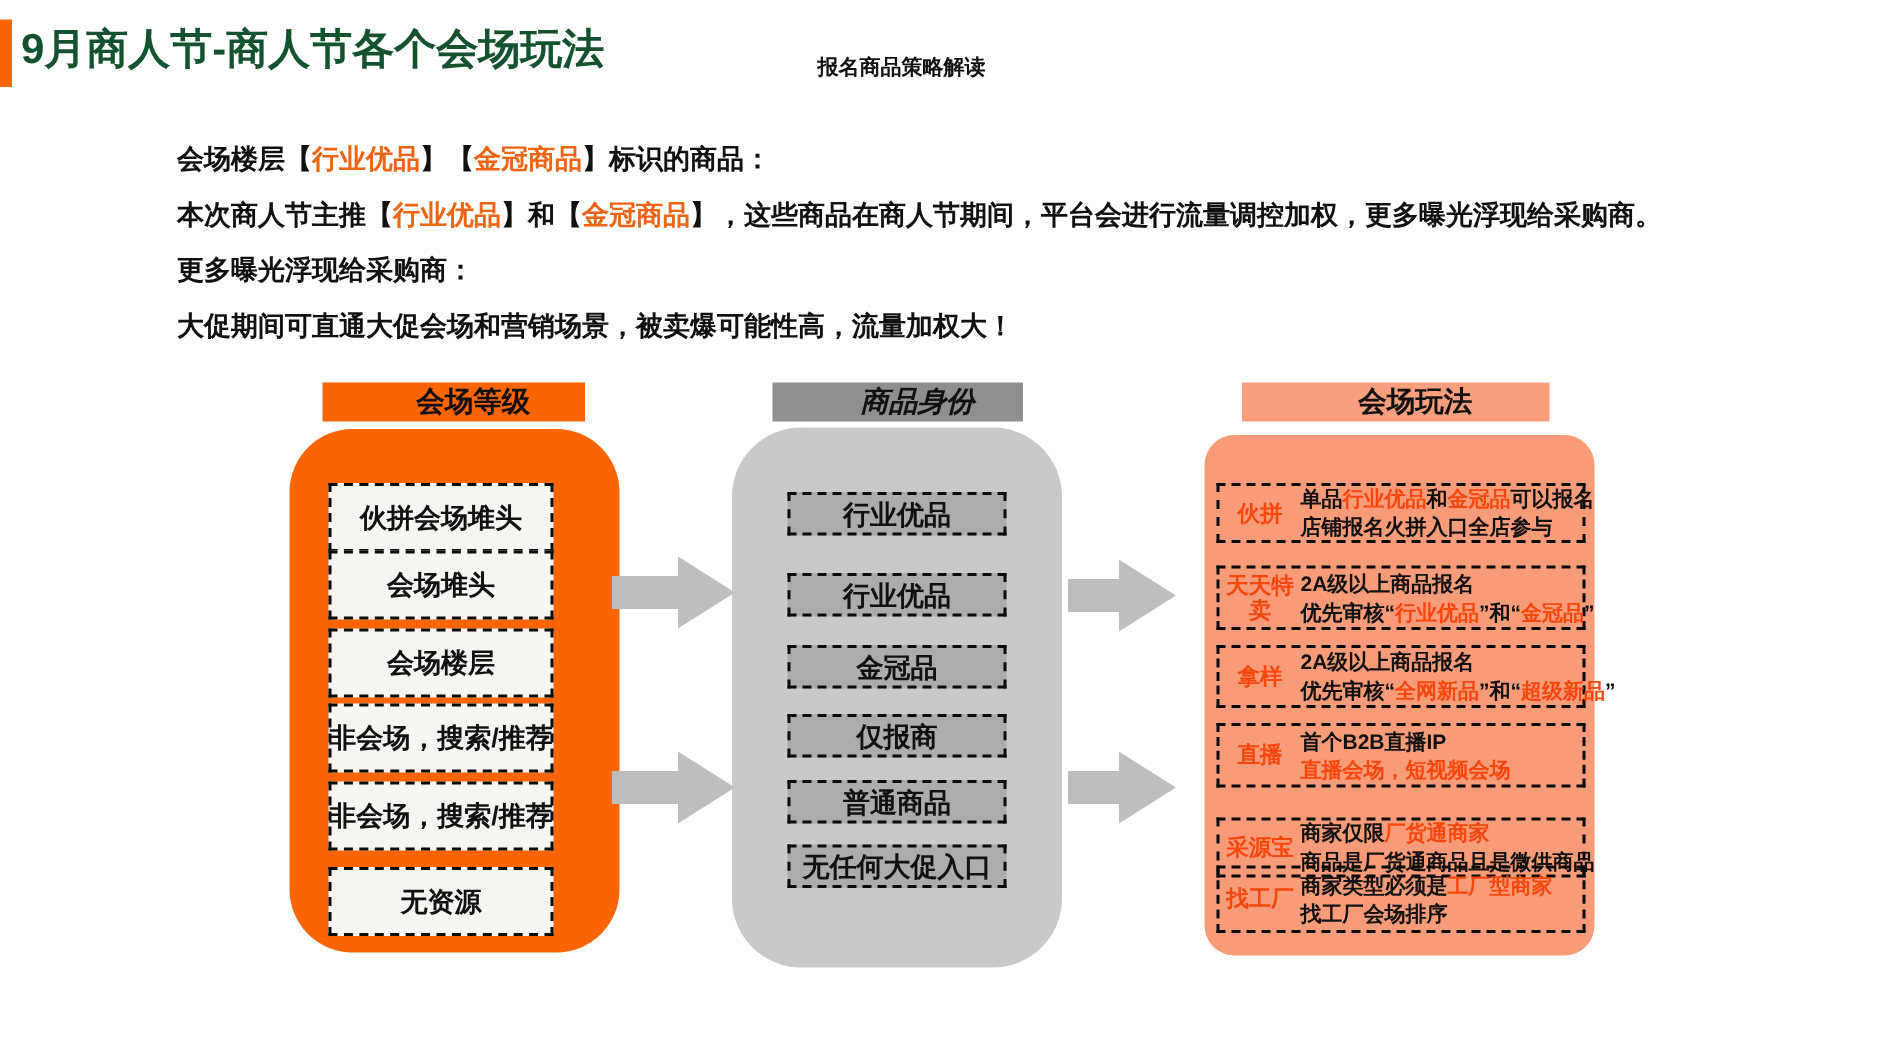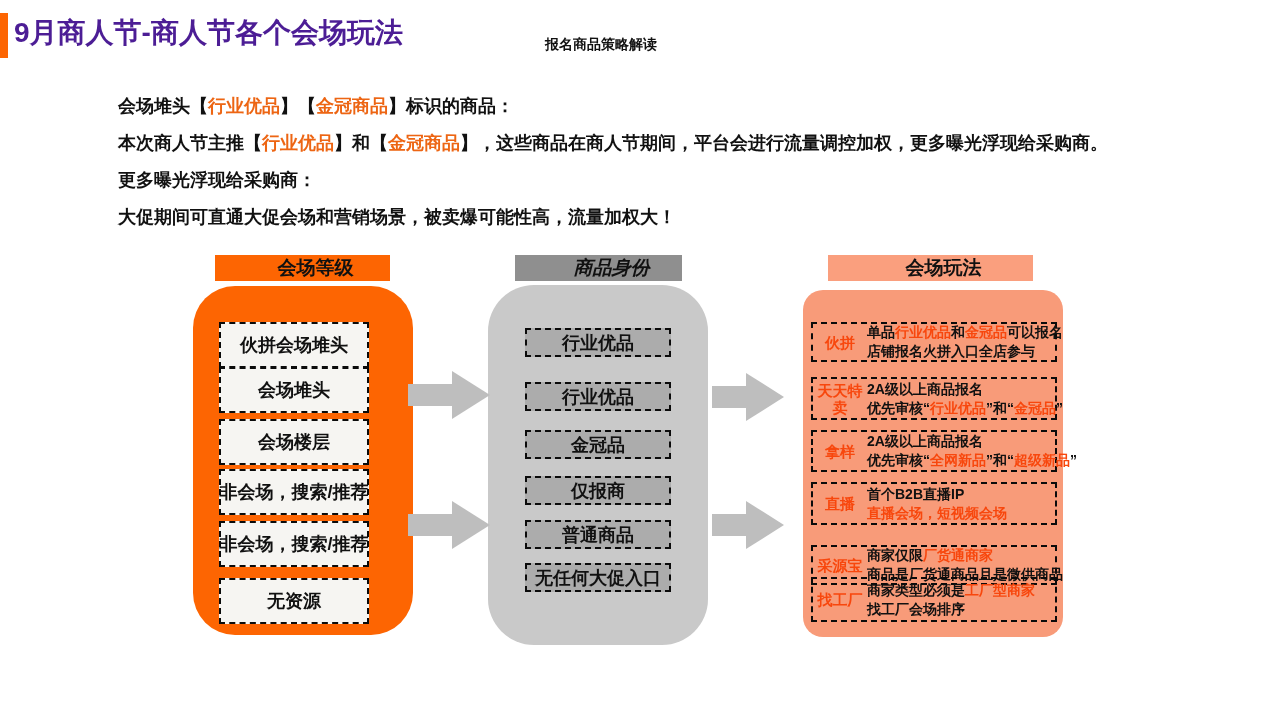--- a/index.html
+++ b/index.html
@@ -6,21 +6,21 @@
   html,body { background:#e9e9e9; }
   body { font-family:"Liberation Sans","DejaVu Sans",sans-serif; }
   .slide {
     position:relative; width:1263px; height:708px; background:#ffffff;
     overflow:hidden; margin:0 auto;
   }
   
   .accent-bar { position:absolute; left:0; top:13px; width:8px; height:45px; background:var(--orange); }
   .page-title {
     position:absolute; left:14px; top:14px; font-size:28px; font-weight:800;
-    color:#4c1d95; letter-spacing:0;
+    color:#14532d; letter-spacing:0;
   }
   .page-subtitle {
     position:absolute; left:545px; top:36px; font-size:14px; font-weight:700; color:#111;
   }
   
   .intro {
     position:absolute; left:118px; top:88px; width:1120px;
     font-size:18px; font-weight:700; color:#111; line-height:37px;
   }
   .intro p { white-space:nowrap; }
@@ -72,21 +72,21 @@
 </head>
 <body>
 
 <div class="slide">
 
   <div class="accent-bar"></div>
   <h1 class="page-title">9月商人节-商人节各个会场玩法</h1>
   <div class="page-subtitle">报名商品策略解读</div>
 
   <div class="intro">
-    <p><span>会场堆头【</span><span class="hl">行业优品</span><span>】【</span><span class="hl">金冠商品</span><span>】标识的商品：</span></p>
+    <p><span>会场楼层【</span><span class="hl">行业优品</span><span>】【</span><span class="hl">金冠商品</span><span>】标识的商品：</span></p>
     <p><span>本次商人节主推【</span><span class="hl">行业优品</span><span>】和【</span><span class="hl">金冠商品</span><span>】，这些商品在商人节期间，平台会进行流量调控加权，更多曝光浮现给采购商。</span></p>
     <p><span>更多曝光浮现给采购商：</span></p>
     <p><span>大促期间可直通大促会场和营销场景，被卖爆可能性高，流量加权大！</span></p>
   </div>
 
   <div class="col-header level">会场等级</div>
   <div class="col-header identity">商品身份</div>
   <div class="col-header play">会场玩法</div>
 
   <div class="col-body level">

